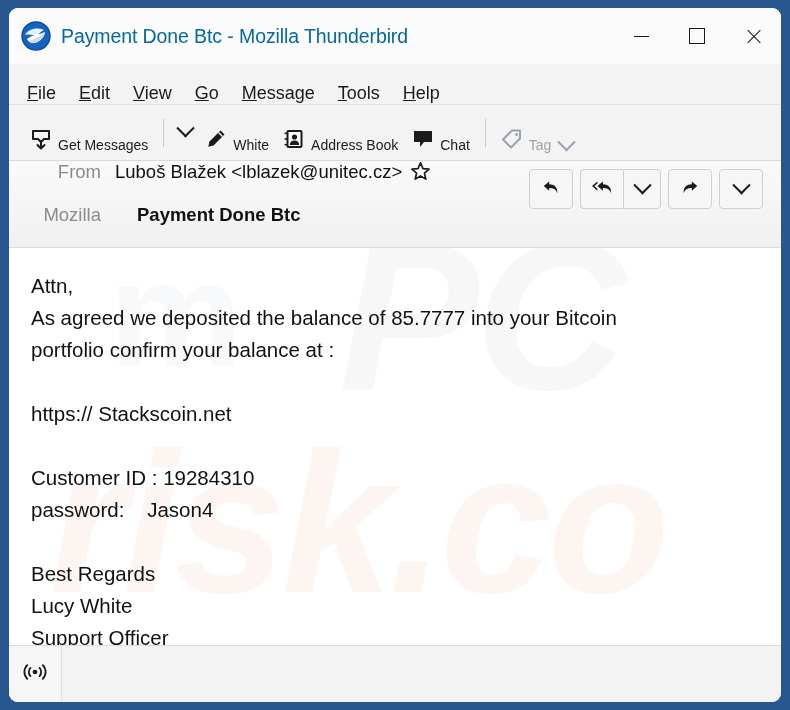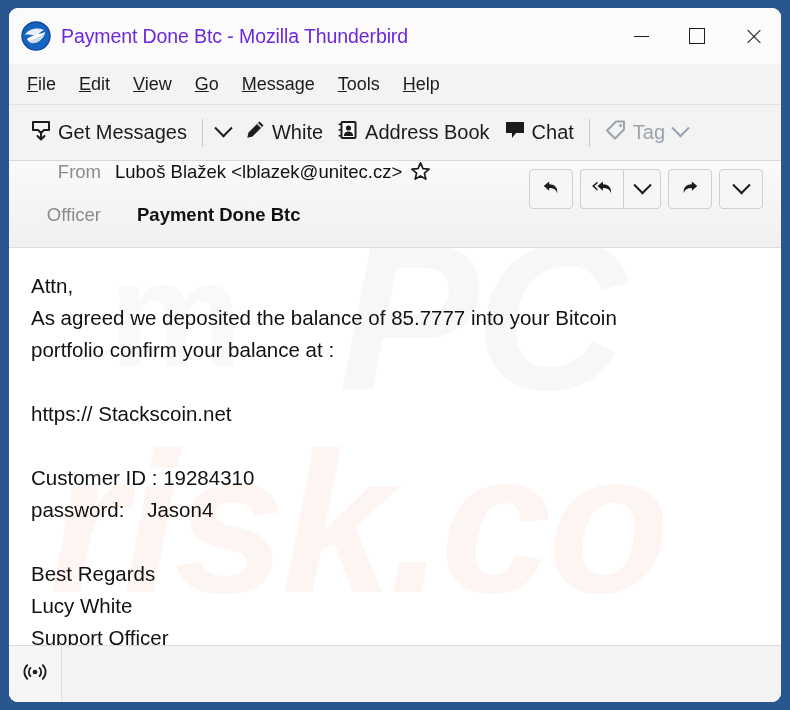--- a/index.html
+++ b/index.html
@@ -44,21 +44,21 @@
     position: relative;
   }
   .tb-logo {
     width: 30px; height: 30px;
     margin-left: 12px;
     flex: none;
     position: relative;
   }
   .tb-title {
     font-size: 19.5px;
-    color: #6d28d9;
+    color: #0369a1;
     margin-left: 10px;
     white-space: nowrap;
     letter-spacing: -0.1px;
   }
   .wincontrols {
     position: absolute;
     right: 0; top: 0;
     height: 56px;
     display: flex;
     align-items: center;
@@ -89,21 +89,21 @@
     border-top: 1.6px solid #1b1b1b;
   }
   .wc-close::before { transform: rotate(45deg); }
   .wc-close::after  { transform: rotate(-45deg); }
 
   
   .menubar {
     height: 40px;
     background: #f3f3f3;
     display: flex;
-    align-items: center;
+    align-items: flex-end;
     padding-left: 18px;
     flex: none;
     border-bottom: 1px solid #e2e2e2;
   }
   .menu-item {
     font-size: 18px;
     color: #1b1b1b;
     margin-right: 23px;
     white-space: nowrap;
   }
@@ -117,25 +117,25 @@
     height: 55px;
     background: #f3f3f3;
     display: flex;
     align-items: center;
     padding-left: 14px;
     flex: none;
     border-bottom: 1px solid #d9d9d9;
   }
   .tbar-btn {
     display: flex;
-    align-items: center;
+    align-items: flex-end;
     height: 40px;
     padding: 0 7px;
     color: #1b1b1b;
-    font-size: 20px;
+    font-size: 14px;
     white-space: nowrap;
   }
   .tbar-btn .lbl { margin-left: 6px; }
   .tbar-btn.disabled { color: #9aa3ad; }
   .tbar-sep {
     width: 1px; height: 28px;
     background: #c8c8c8;
     margin: 0 8px;
     flex: none;
   }
@@ -392,21 +392,21 @@
       <div class="hdr-row">
         <div class="hdr-label">From</div>
         <div class="hdr-value">Luboš Blažek &lt;lblazek@unitec.cz&gt;</div>
         <div class="star">
           <svg width="21" height="21" viewBox="0 0 22 22">
             <path d="M11 2 l2.6 6 l6.4 .5 l-4.9 4.2 l1.5 6.3 l-5.6 -3.4 l-5.6 3.4 l1.5 -6.3 l-4.9 -4.2 l6.4 -.5 z" fill="#ffffff" stroke="#1b1b1b" stroke-width="1.8" stroke-linejoin="round"></path>
           </svg>
         </div>
       </div>
       <div class="hdr-row">
-        <div class="hdr-label">Officer</div>
+        <div class="hdr-label">Mozilla</div>
         <div class="hdr-value bold">Payment Done Btc</div>
       </div>
 
       <div class="hdr-actions">
         <div class="act-btn">
           <span>
             <svg width="20" height="20" viewBox="0 0 22 22">
               <path d="M9 5 L3 10 L9 15 v-3 c5 0 8 2 9 6 c.6 -7 -3.5 -10 -9 -10 z" fill="#1b1b1b"></path>
             </svg>
           </span>

